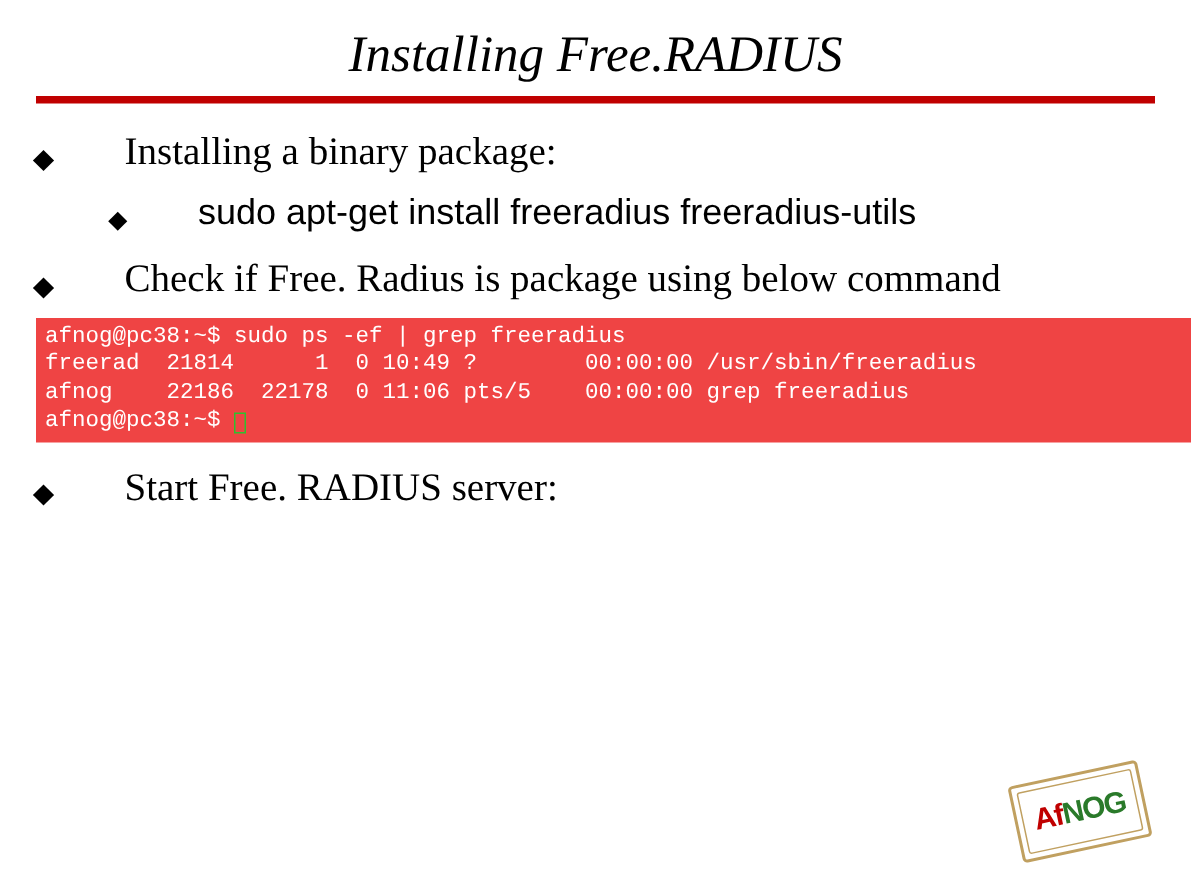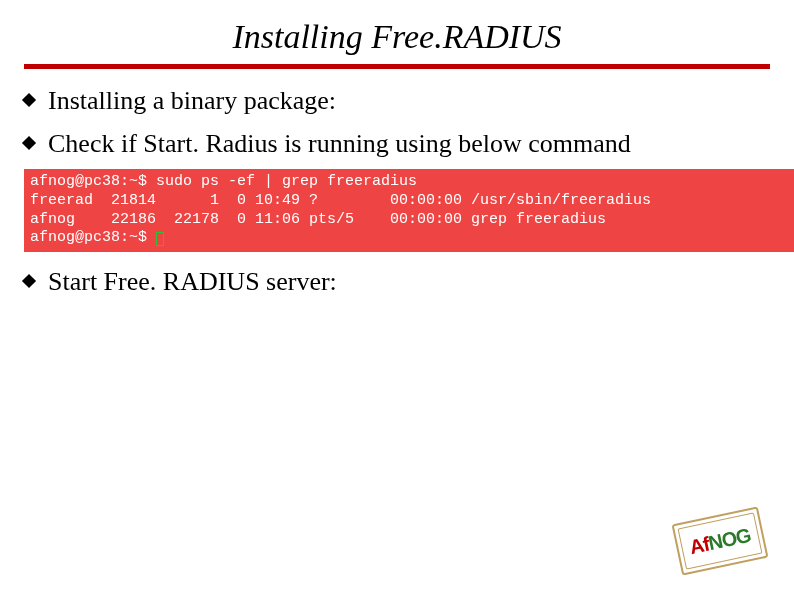--- a/index.html
+++ b/index.html
@@ -34,22 +34,23 @@
     margin: 8px 0 14px 0;
     width: 100%;
   }
   .content {
     font-size: 26px;
     color: #000;
     line-height: 1.35;
   }
   .bullet-row {
     display: flex;
-    align-items: flex-start;
+    align-items: center;
     margin-bottom: 8px;
+    gap: 35px;
   }
   .bullet-row.level2 {
     padding-left: 50px;
     margin-bottom: 10px;
   }
   .diamond {
     width: 10px;
     height: 10px;
     background: #000;
     transform: rotate(45deg);
@@ -137,24 +138,28 @@
   </div>
   <hr class="hr-red">
 
   <div class="content">
 
     <div class="bullet-row">
       <span class="diamond"></span>
       <span class="bullet-text">Installing a binary package:</span>
     </div>
 
+    <div class="bullet-row level2">
+      <span class="diamond"></span>
+      <span class="bullet-text command-text">sudo apt-get install freeradius freeradius-utils</span>
+    </div>
 
     <div class="bullet-row">
       <span class="diamond"></span>
-      <span class="bullet-text">Check if Start. Radius is running using below command</span>
+      <span class="bullet-text">Check if Free. Radius is package using below command</span>
     </div>
 
     <div class="terminal"><span>afnog@pc38:~$ sudo ps -ef | grep freeradius</span>
 <span>freerad  21814      1  0 10:49 ?        00:00:00 /usr/sbin/freeradius</span>
 <span>afnog    22186  22178  0 11:06 pts/5    00:00:00 grep freeradius</span>
 <span>afnog@pc38:~$</span> <span class="cursor-green"></span></div>
 
     <div class="bullet-row">
       <span class="diamond"></span>
       <span class="bullet-text">Start Free. RADIUS server:</span>

